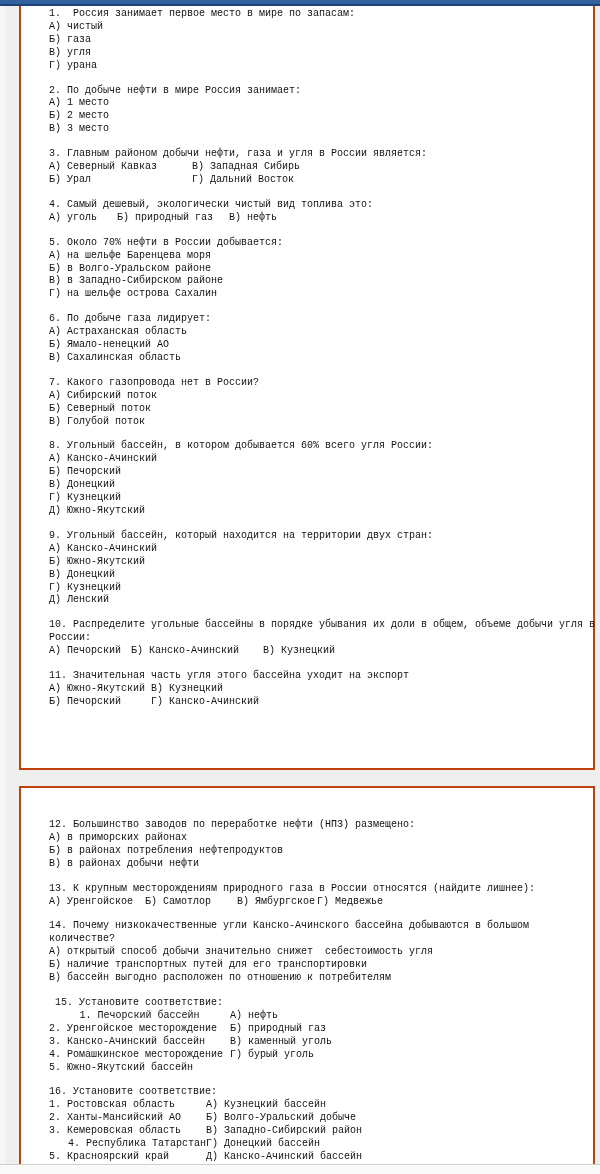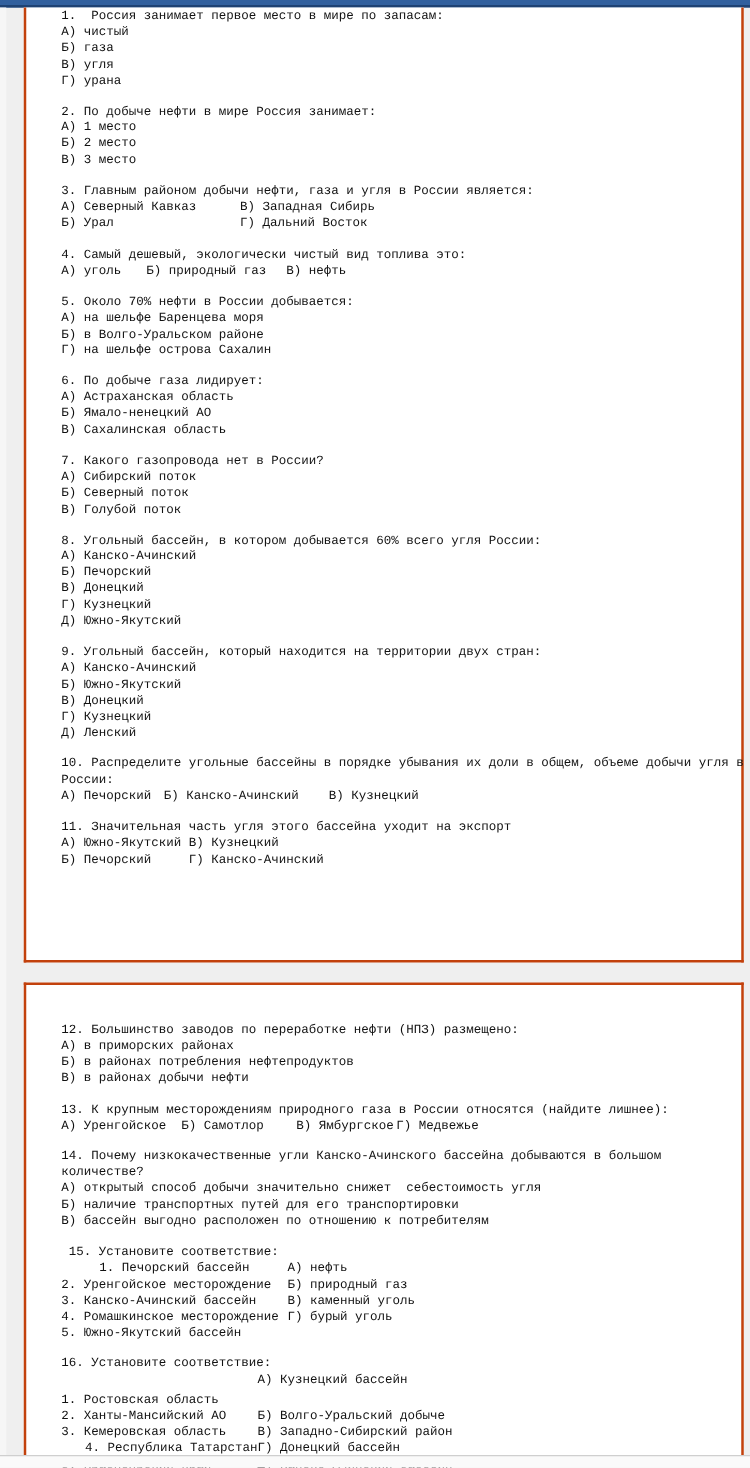--- a/index.html
+++ b/index.html
@@ -61,20 +61,21 @@
         <div class="line"><span class="cell" style="width: 143px;">Б) Урал</span><span class="cell">Г) Дальний Восток</span></div>
       </div>
       <div class="question">
         <div class="line">4. Самый дешевый, экологически чистый вид топлива это:</div>
         <div class="line"><span class="cell" style="width: 68px;">А) уголь</span><span class="cell" style="width: 112px;">Б) природный газ</span><span class="cell">В) нефть</span></div>
       </div>
       <div class="question">
         <div class="line">5. Около 70% нефти в России добывается:</div>
         <div class="line">А) на шельфе Баренцева моря</div>
         <div class="line">Б) в Волго-Уральском районе</div>
+        <div class="line">В) в Западно-Сибирском районе</div>
         <div class="line">Г) на шельфе острова Сахалин</div>
       </div>
       <div class="question">
         <div class="line">6. По добыче газа лидирует:</div>
         <div class="line">А) Астраханская область</div>
         <div class="line">Б) Ямало-ненецкий АО</div>
         <div class="line">В) Сахалинская область</div>
       </div>
       <div class="question">
         <div class="line">7. Какого газопровода нет в России?</div>
@@ -133,21 +134,21 @@
       <div class="question">
         <div class="line"> 15. Установите соответствие:</div>
         <div class="line"><span class="cell" style="width: 181px; text-align: center;">1. Печорский бассейн</span><span class="cell">А) нефть</span></div>
         <div class="line"><span class="cell" style="width: 181px;">2. Уренгойское месторождение</span><span class="cell">Б) природный газ</span></div>
         <div class="line"><span class="cell" style="width: 181px;">3. Канско-Ачинский бассейн</span><span class="cell">В) каменный уголь</span></div>
         <div class="line"><span class="cell" style="width: 181px;">4. Ромашкинское месторождение</span><span class="cell">Г) бурый уголь</span></div>
         <div class="line">5. Южно-Якутский бассейн</div>
       </div>
       <div class="question">
         <div class="line">16. Установите соответствие:</div>
-        <div class="line"><span class="cell" style="width: 157px; margin-top: 16px;">1. Ростовская область</span><span class="cell">А) Кузнецкий бассейн</span></div>
+        <div class="line"><span class="cell" style="width: 157px;">1. Ростовская область</span><span class="cell">А) Кузнецкий бассейн</span></div>
         <div class="line"><span class="cell" style="width: 157px;">2. Ханты-Мансийский АО</span><span class="cell">Б) Волго-Уральский добыче</span></div>
         <div class="line"><span class="cell" style="width: 157px;">3. Кемеровская область</span><span class="cell">В) Западно-Сибирский район</span></div>
         <div class="line"><span class="cell" style="width: 157px; text-align: right;">4. Республика Татарстан</span><span class="cell">Г) Донецкий бассейн</span></div>
         <div class="line"><span class="cell" style="width: 157px;">5. Красноярский край</span><span class="cell">Д) Канско-Ачинский бассейн</span></div>
       </div>
     </div>
 </div>
 
 <div class="bottom-strip"></div>
 

